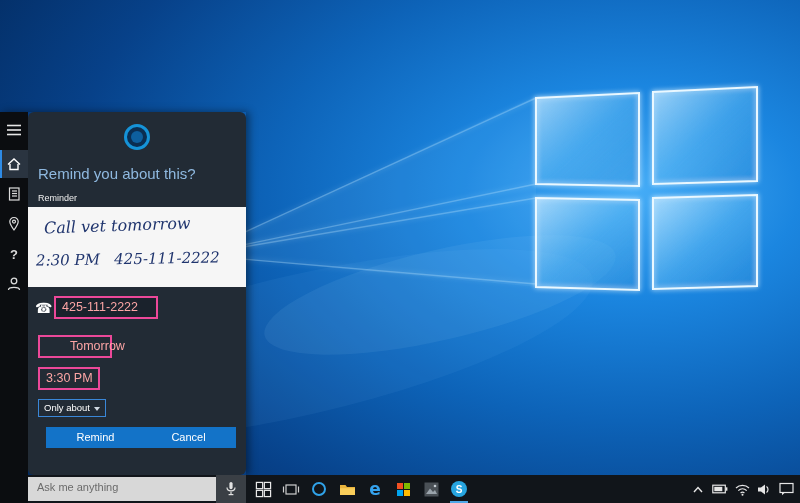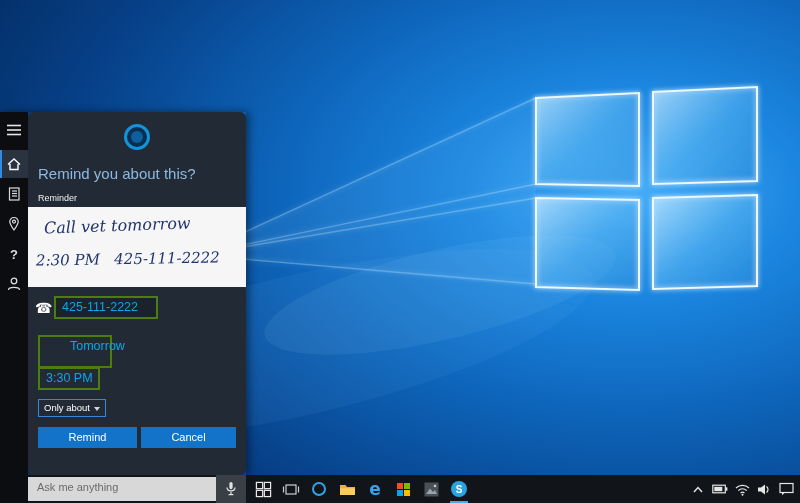--- a/index.html
+++ b/index.html
@@ -28,35 +28,35 @@
 
   .panel-title{position:absolute;left:10px;top:53px;font-size:15px;color:#8fb9e0;}
   .section-label{position:absolute;left:10px;top:81px;font-size:9px;color:#eeeeee;}
 
   .note-card{position:absolute;left:0;top:95px;width:218px;height:80px;background:#f6f6f6;}
   .ink{position:absolute;font-family:"DejaVu Serif",serif;font-style:italic;color:#20356e;white-space:pre;}
   .ink.l1{left:16px;top:9px;font-size:16px;transform:rotate(-2deg);}
   .ink.l2{left:8px;top:43px;font-size:15px;transform:rotate(-1deg);}
 
   .phone-glyph{position:absolute;left:7px;top:188px;font-size:14px;color:#ffffff;}
-  .field{position:absolute;box-sizing:border-box;background:#1a222c;border:2px solid #4d7c0f;
-    color:#0ea5e9;font-size:12.5px;line-height:19px;padding-left:6px;cursor:text;}
+  .field{position:absolute;box-sizing:border-box;background:#1a222c;border:2px solid #ec4899;
+    color:#fca5a5;font-size:12.5px;line-height:19px;padding-left:6px;cursor:text;}
   .field.phone{left:26px;top:184px;width:104px;height:23px;}
-  .field.date{left:10px;top:223px;width:74px;height:33px;background:#222b35;padding-left:30px;}
+  .field.date{left:10px;top:223px;width:74px;height:23px;background:#222b35;padding-left:30px;}
   .field.time{left:10px;top:255px;width:62px;height:23px;background:#222b35;}
 
   .recurrence{position:absolute;left:10px;top:287px;width:68px;height:18px;box-sizing:border-box;
     border:1px solid #3a87d8;background:#222b35;color:#fff;font-size:9.5px;line-height:16px;
     padding-left:5px;cursor:pointer;}
   .recurrence .caret{position:absolute;right:5px;top:7px;width:0;height:0;
     border-left:3.5px solid transparent;border-right:3.5px solid transparent;border-top:4px solid #cfd8e2;}
 
   .btn{position:absolute;top:315px;height:21px;background:#1373c8;color:#fff;font-size:11px;
     line-height:21px;text-align:center;cursor:pointer;}
-  .btn.remind{left:10px;width:99px;}
+  .btn.remind{left:18px;width:99px;}
   .btn.cancel{left:113px;width:95px;}
 
   
   .taskbar{position:absolute;left:0;bottom:0;width:800px;height:28px;background:#11151a;}
   .rail-foot{position:absolute;left:0;bottom:0;width:28px;height:28px;background:#0b0d10;}
   .searchbox{position:absolute;left:28px;top:2px;width:188px;height:24px;background:#d8d8d8;}
   .searchbox input{width:100%;height:100%;border:0;background:transparent;outline:none;
     font-family:"Liberation Sans",sans-serif;font-size:11px;color:#555;padding:0 0 8px 9px;box-sizing:border-box;}
   .searchbox input::placeholder{color:#6b6b6b;opacity:1;}
   .micbox{position:absolute;left:216px;top:0;width:30px;height:28px;background:#3a3f45;

